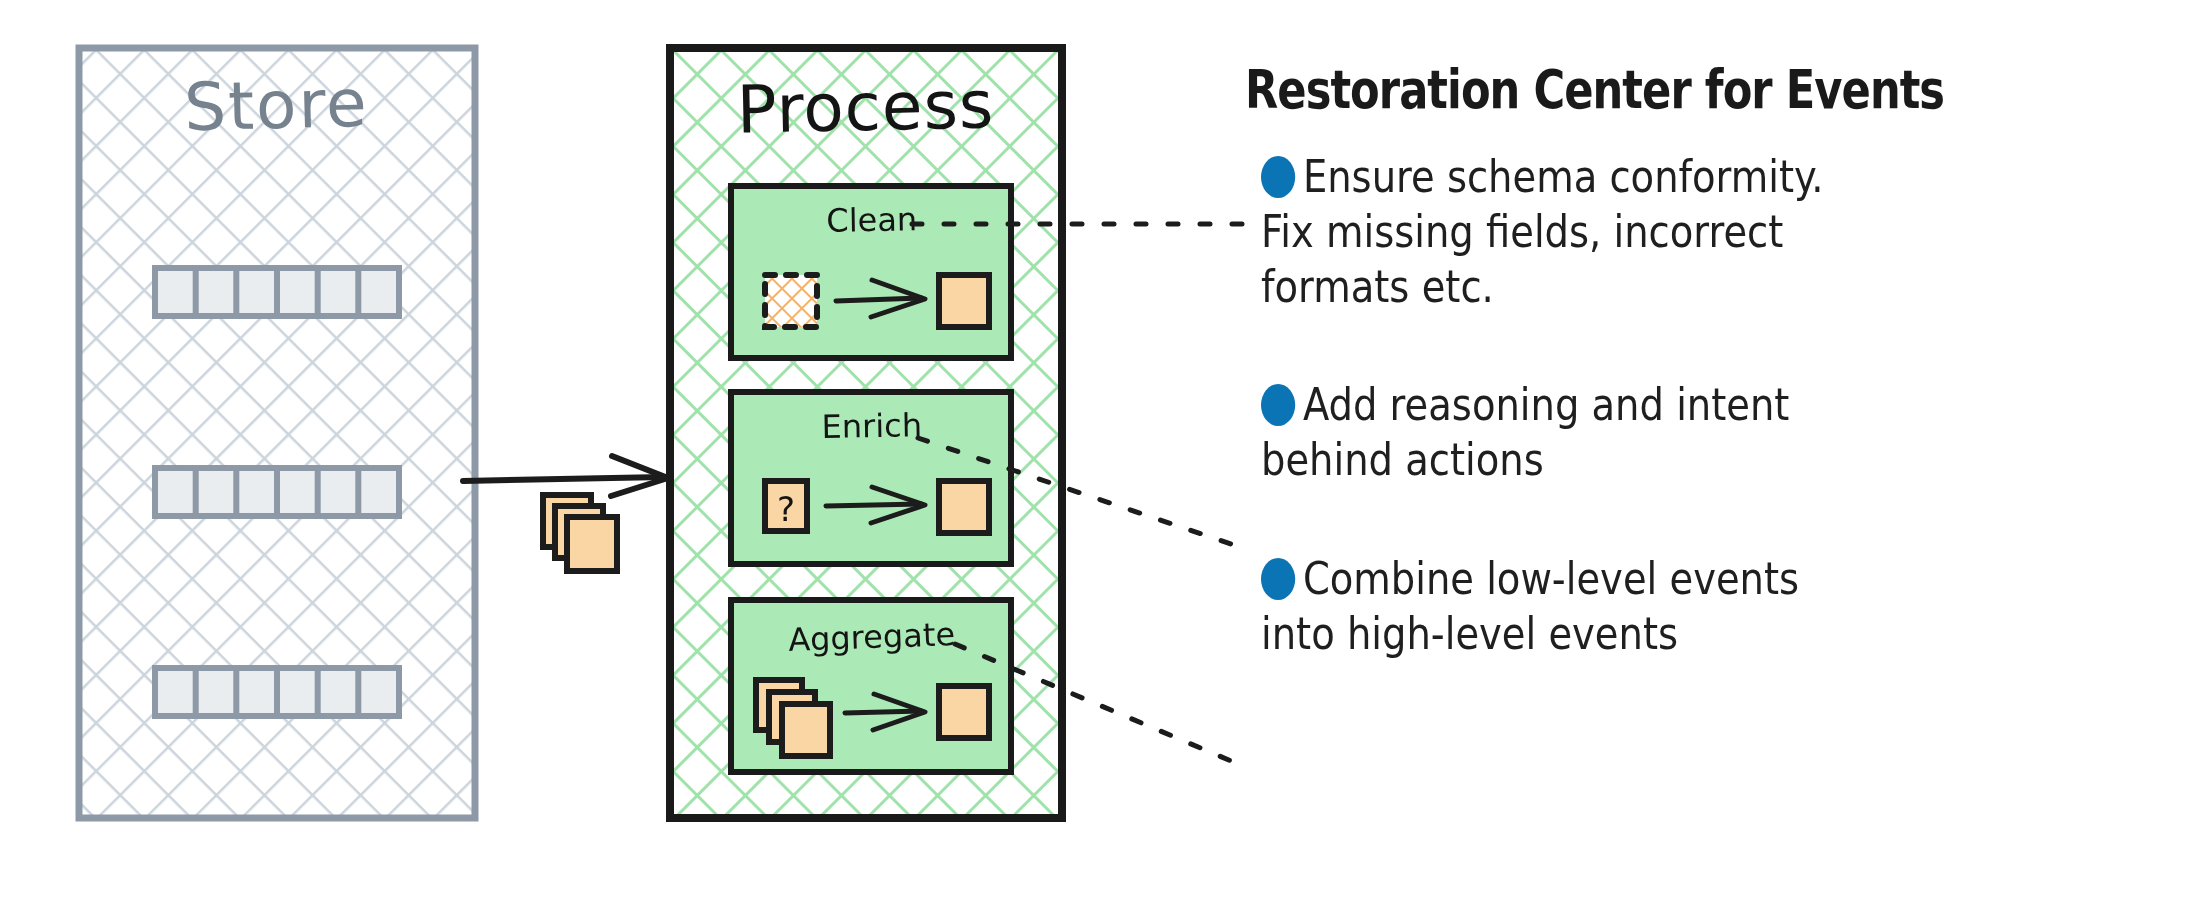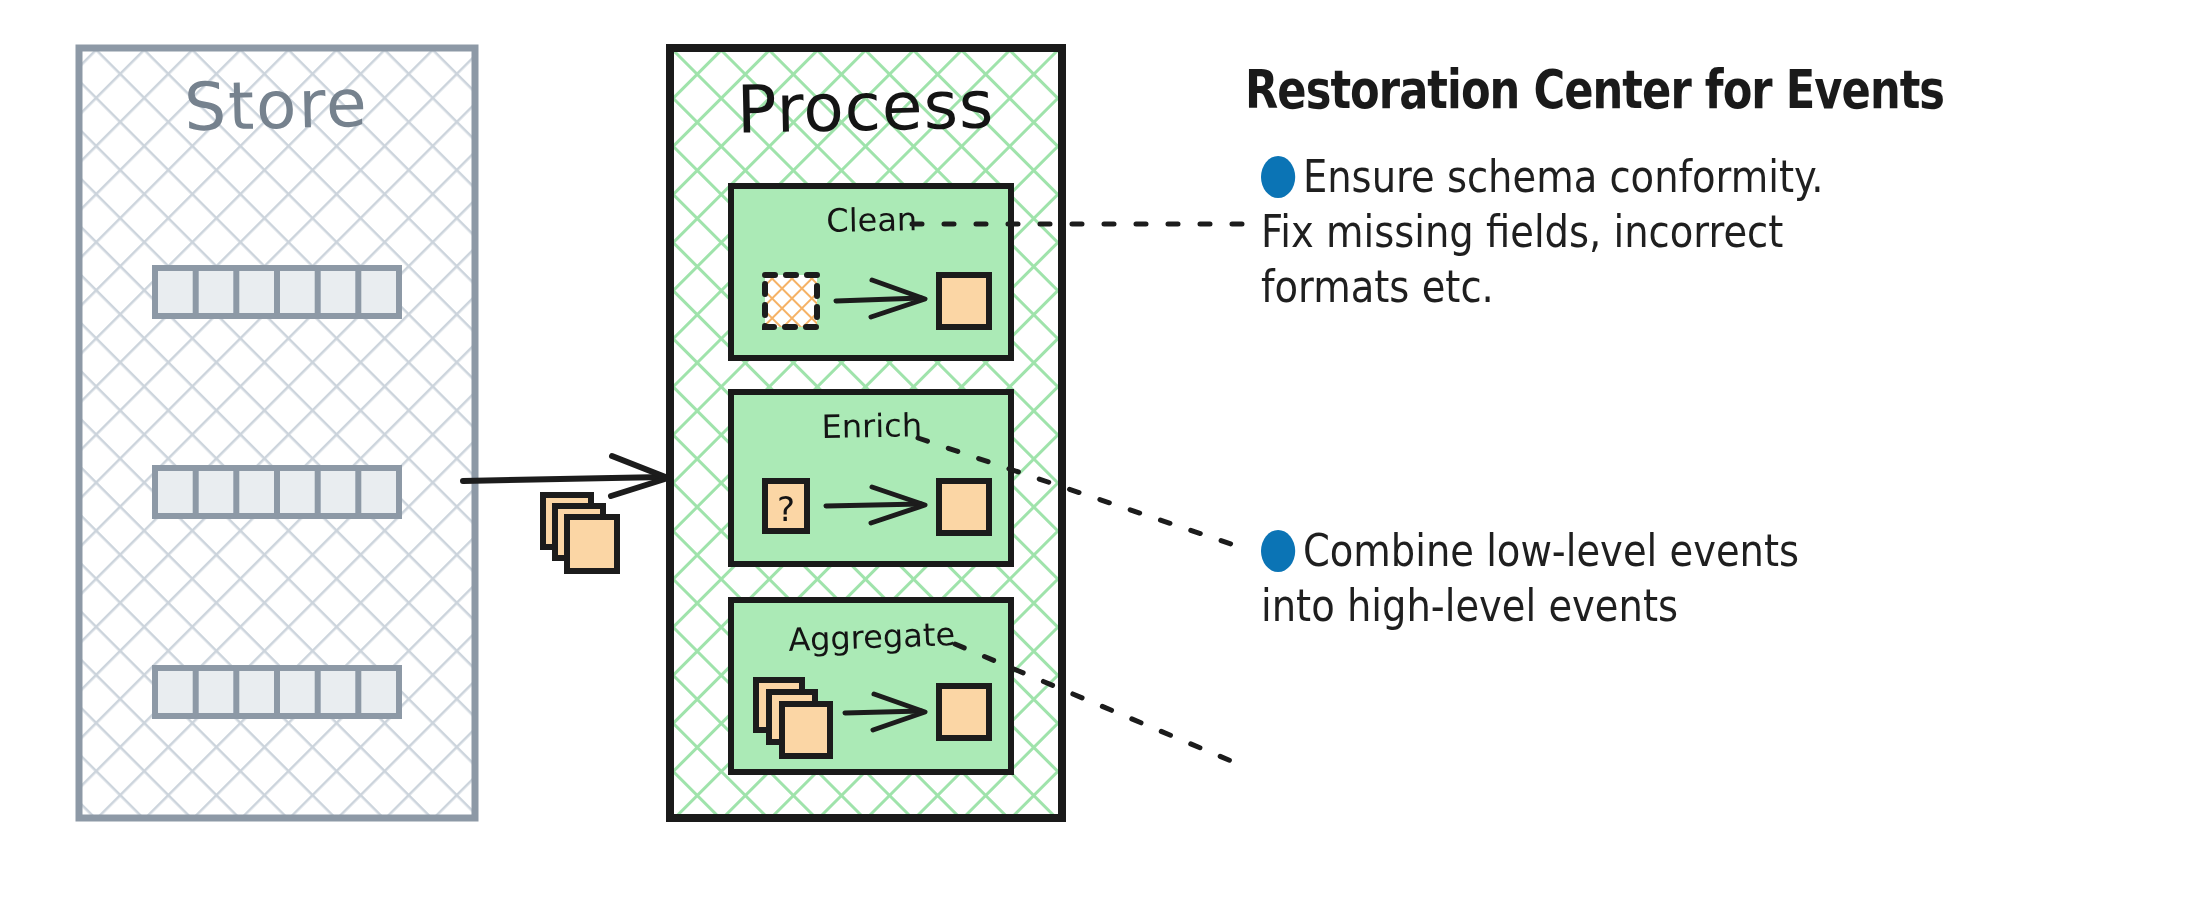--- a/index.html
+++ b/index.html
@@ -46,21 +46,21 @@
   .dot{
     display:inline-block;
     width:40px;height:42px;
     border-radius:50%;
     background:#0b74b5;
     vertical-align:-6px;
     margin-right:9px;
   }
   .b1{position:absolute;left:0px;top:72px;}
   .b2{position:absolute;left:0px;top:300px;}
-  .b3{position:absolute;left:0px;top:446px;}
+  .b3{position:absolute;left:0px;top:474px;}
 </style>
 </head>
 <body>
 
 <div class="stage">
 
   <svg class="diagram" viewBox="0 0 2187 906">
     <defs>
 
       <pattern id="hatchGray" width="34" height="34" patternUnits="userSpaceOnUse" patternTransform="rotate(45)">
@@ -189,20 +189,24 @@
   <div class="textcol">
 
     <div class="heading">Restoration Center for Events</div>
 
     <div class="bullet-row b1">
       <span class="bullet-line"><span class="dot"></span><span>Ensure schema conformity.</span></span>
       <span class="bullet-line">Fix missing fields, incorrect</span>
       <span class="bullet-line">formats etc.</span>
     </div>
 
+    <div class="bullet-row b2">
+      <span class="bullet-line"><span class="dot"></span><span>Add reasoning and intent</span></span>
+      <span class="bullet-line">behind actions</span>
+    </div>
 
     <div class="bullet-row b3">
       <span class="bullet-line"><span class="dot"></span><span>Combine low-level events</span></span>
       <span class="bullet-line">into high-level events</span>
     </div>
 
   </div>
 </div>
 
 </body></html>

